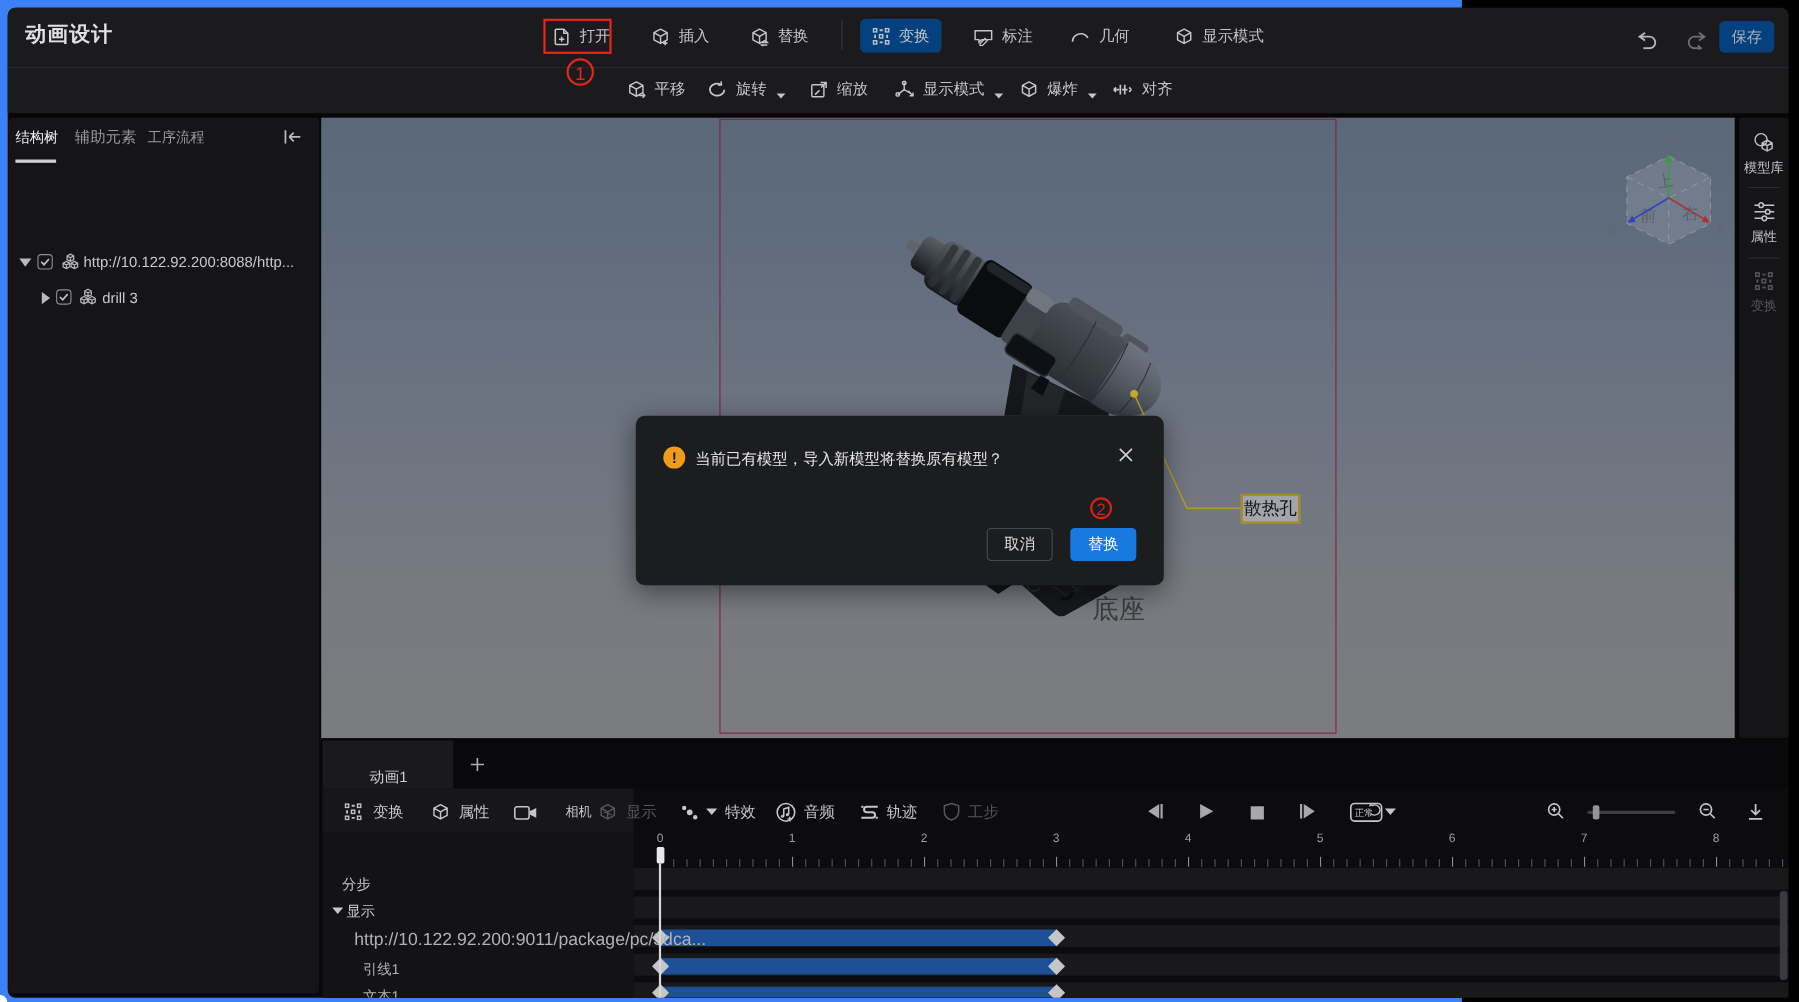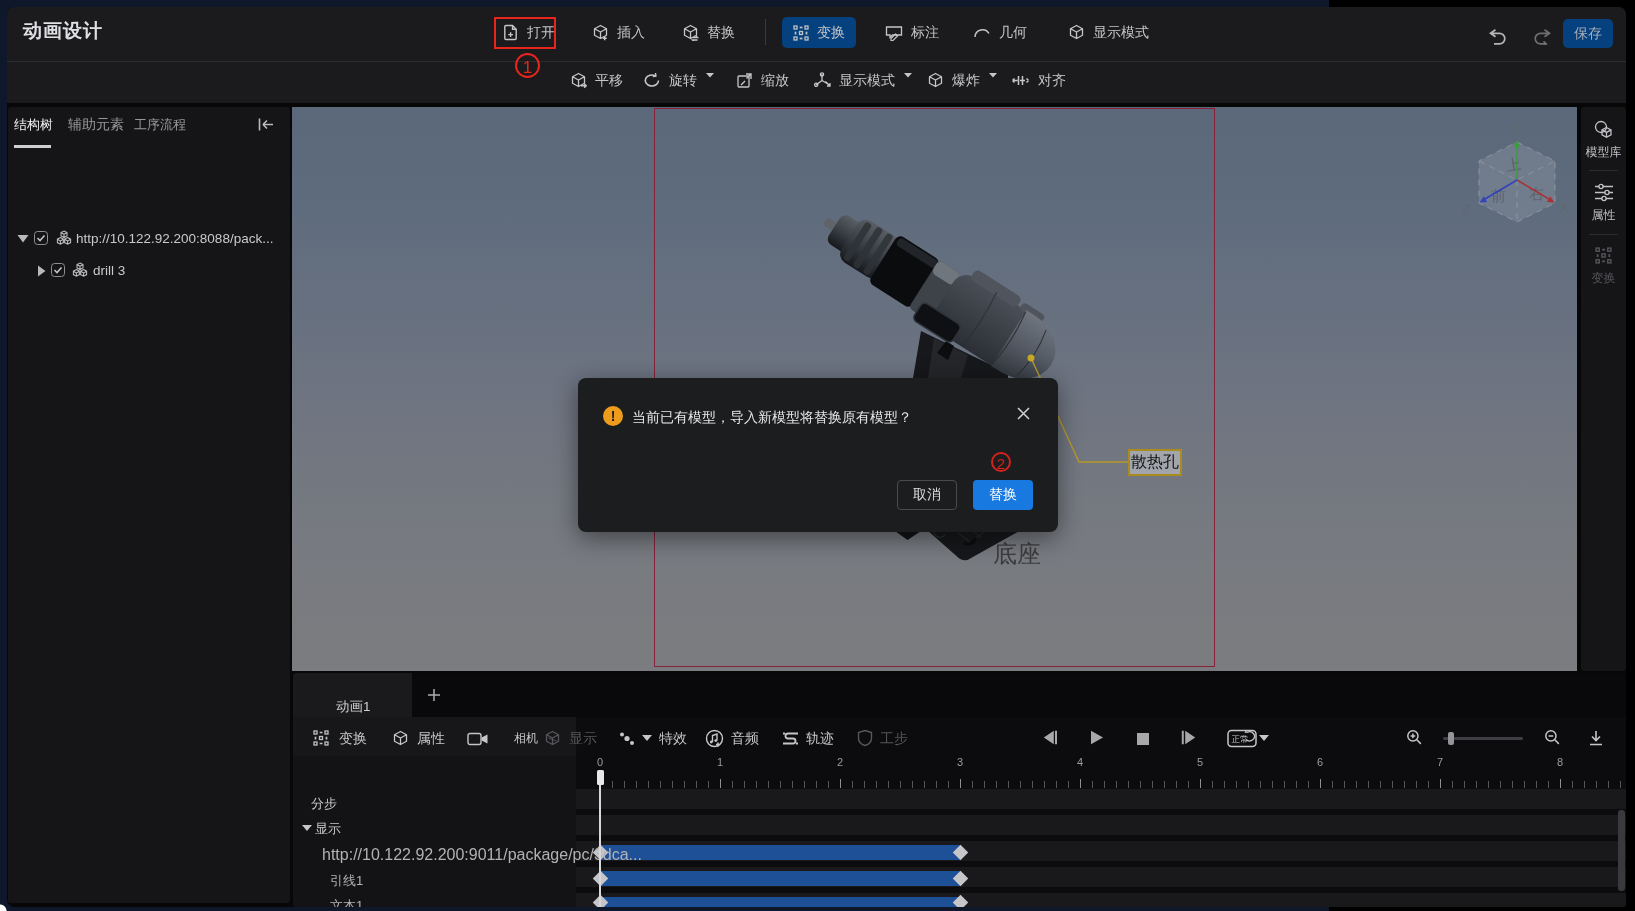--- a/index.html
+++ b/index.html
@@ -1,26 +1,26 @@
 <!DOCTYPE html>
 <html><head><meta charset="utf-8">
 <style>
 html,body{margin:0;padding:0;background:#000;width:1635px;height:911px;overflow:hidden}
 *{box-sizing:border-box;font-family:"Liberation Sans",sans-serif}
 .abs{position:absolute}
-#stage{position:relative;width:1329px;height:911px;background:#0f172a}
+#stage{position:relative;width:1329px;height:911px;background:#3b82f6}
 #app{position:absolute;left:7px;top:7px;width:1619px;height:900px;background:#070708;border-radius:7px;overflow:hidden}
 
 #topbar{left:7px;top:7px;width:1619px;height:96px;background:#1b1b1d;border-radius:7px 7px 0 0}
 #topbar .r1{position:absolute;left:0;top:0;width:100%;height:55px;border-bottom:1px solid #2b2c2f}
 #leftpanel{left:8px;top:107px;width:282px;height:796px;background:#151517;border-radius:3px}
 #viewport{left:292px;top:107px;width:1285px;height:564px;background:linear-gradient(180deg,#5b687a 0%,#5f6c7d 18%,#6c7381 46%,#777a80 76%,#7b7c7f 100%);overflow:hidden}
 #rightbar{left:1581px;top:107px;width:45px;height:564px;background:#151517;border-radius:3px}
 #timeline{left:293px;top:673px;width:1333px;height:234px;background:#0c0c0e;border-radius:3px;overflow:hidden}
-.toolbtn{position:absolute;display:flex;align-items:flex-start;gap:8px;color:#c6c6c9;font-size:14px;white-space:nowrap}
+.toolbtn{position:absolute;display:flex;align-items:flex-end;gap:8px;color:#c6c6c9;font-size:14px;white-space:nowrap}
 svg{display:block}
 </style></head>
 <body>
 <div id="stage">
   <div id="app"></div>
   <svg width="0" height="0" style="position:absolute">
     <defs>
       <g id="cube">
           <path d="M8 1.5 L14 4.7 L14 11.3 L8 14.5 L2 11.3 L2 4.7 Z M2 4.7 L8 8 L14 4.7 M8 8 L8 14.5" fill="none" stroke-linejoin="round"></path>
         </g>
@@ -186,21 +186,21 @@
     <div class="abs" style="left:26px;top:124px;width:14px;height:14px;border:1.2px solid #8e8e93;border-radius:3.5px">
         <svg width="12" height="12" viewBox="0 0 12 12" fill="none" stroke="#c4c4c8" stroke-width="1.5">
           <path d="M2.5 6 l2.5 2.6 L9.5 3.4"></path>
         </svg>
       </div>
     <svg class="abs" style="left:47px;top:122px" width="18" height="18" viewBox="0 0 18 18" stroke="#b9b9bd" stroke-width="1.1" fill="none">
         <path d="M9 2 l3 1.6 v3.4 l-3 1.6 l-3 -1.6 V3.6 Z M6 3.6 l3 1.7 l3 -1.7 M9 5.3 V8.6"></path>
         <path d="M5.4 8.6 l3 1.6 v3.4 l-3 1.6 l-3 -1.6 v-3.4 Z M2.4 10.2 l3 1.7 l3 -1.7 M5.4 11.9 v3.3"></path>
         <path d="M12.6 8.6 l3 1.6 v3.4 l-3 1.6 l-3 -1.6 v-3.4 Z M9.6 10.2 l3 1.7 l3 -1.7 M12.6 11.9 v3.3"></path>
       </svg>
-    <div class="abs" style="left:68px;top:124px;font-size:13.5px;color:#c9c9cc">http://10.122.92.200:8088/pack...</div>
+    <div class="abs" style="left:68px;top:124px;font-size:13.5px;color:#c9c9cc">http://10.122.92.200:8088/http...</div>
 
     <svg class="abs" style="left:29px;top:158px" width="9" height="12" viewBox="0 0 9 12" fill="#b9b9bd">
         <path d="M1 0.5 v11 L8.5 6 Z"></path>
       </svg>
     <div class="abs" style="left:43px;top:156px;width:14px;height:14px;border:1.2px solid #8e8e93;border-radius:3.5px">
         <svg width="12" height="12" viewBox="0 0 12 12" fill="none" stroke="#c4c4c8" stroke-width="1.5">
           <path d="M2.5 6 l2.5 2.6 L9.5 3.4"></path>
         </svg>
       </div>
     <svg class="abs" style="left:63px;top:154px" width="18" height="18" viewBox="0 0 18 18" stroke="#b9b9bd" stroke-width="1.1" fill="none">

